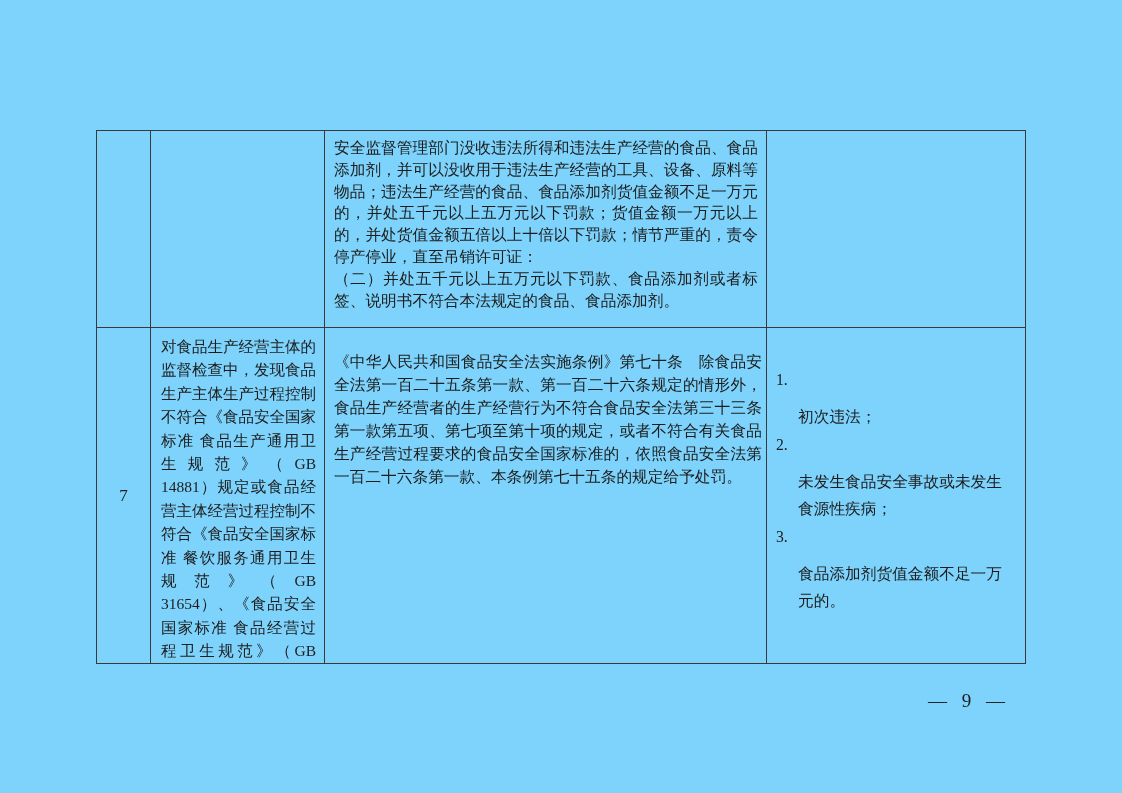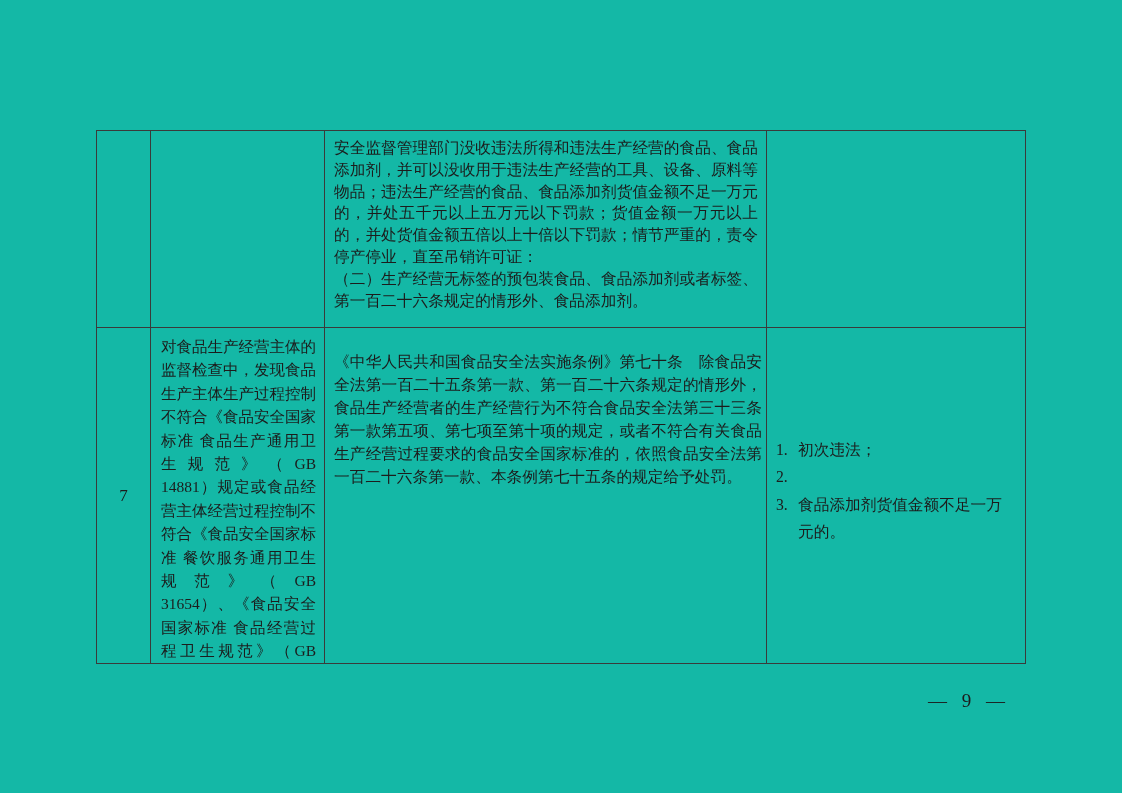--- a/index.html
+++ b/index.html
@@ -1,21 +1,21 @@
 <!DOCTYPE html>
 <html><head>
 <meta charset="utf-8">
 <style>
   * { margin: 0; padding: 0; box-sizing: border-box; }
   html, body { background: #ffffff; }
   .page {
     position: relative;
     width: 1122px;
     height: 793px;
-    background: #14b8a6;
+    background: #7dd3fc;
     font-family: "Liberation Serif", "DejaVu Serif", serif;
     color: #1c1c1c;
     overflow: hidden;
   }
   .doc-table {
     position: absolute;
     left: 96px;
     top: 130px;
     display: grid;
     grid-template-columns: 54px 174px 442px 258px;
@@ -59,21 +59,21 @@
   }
   .conditions-cell {
     display: flex;
     flex-direction: column;
     justify-content: center;
     padding: 0 6px 10px 9px;
     font-size: 15.7px;
   }
   .cond-item { display: flex; align-items: flex-start; line-height: 27.5px; }
   .cond-num { width: 22px; flex: 0 0 22px; }
-  .cond-text { width: 212px; }
+  .cond-text { width: 212px; margin-top: 37px; }
   .page-number {
     position: absolute;
     top: 690px;
     left: 928px;
     font-size: 19px;
     word-spacing: 10px;
     white-space: nowrap;
   }
 </style>
 </head>
@@ -82,40 +82,41 @@
 <div class="page">
 
   <div class="doc-table">
 
     <div class="cell id-cell"></div>
 
     <div class="cell inspection-cell"></div>
 
     <div class="cell legal-cell">
       <p>安全监督管理部门没收违法所得和违法生产经营的食品、食品添加剂，并可以没收用于违法生产经营的工具、设备、原料等物品；违法生产经营的食品、食品添加剂货值金额不足一万元的，并处五千元以上五万元以下罚款；货值金额一万元以上的，并处货值金额五倍以上十倍以下罚款；情节严重的，责令停产停业，直至吊销许可证：</p>
-      <p>（二）生产经营无标签的预包装食品、食品添加剂或者标签、第一百二十六条规定的情形外、食品添加剂。</p>
+      <p>（二）并处五千元以上五万元以下罚款、食品添加剂或者标签、说明书不符合本法规定的食品、食品添加剂。</p>
     </div>
 
     <div class="cell conditions-cell last-col"></div>
 
     <div class="cell id-cell last-row">7</div>
 
     <div class="cell inspection-cell last-row">对食品生产经营主体的监督检查中，发现食品生产主体生产过程控制不符合《食品安全国家标准 食品生产通用卫生规范》（GB 14881）规定或食品经营主体经营过程控制不符合《食品安全国家标准 餐饮服务通用卫生规范》（GB 31654）、《食品安全国家标准 食品经营过程卫生规范》（GB 31621）规定</div>
 
     <div class="cell legal-cell-2 last-row">
       <p>《中华人民共和国食品安全法实施条例》第七十条　除食品安全法第一百二十五条第一款、第一百二十六条规定的情形外，食品生产经营者的生产经营行为不符合食品安全法第三十三条第一款第五项、第七项至第十项的规定，或者不符合有关食品生产经营过程要求的食品安全国家标准的，依照食品安全法第一百二十六条第一款、本条例第七十五条的规定给予处罚。</p>
     </div>
 
     <div class="cell conditions-cell last-col last-row">
       <div class="cond-item">
         <span class="cond-num">1.</span>
         <span class="cond-text">初次违法；</span>
       </div>
       <div class="cond-item">
         <span class="cond-num">2.</span>
+        <span class="cond-text">未发生食品安全事故或未发生食源性疾病；</span>
       </div>
       <div class="cond-item">
         <span class="cond-num">3.</span>
         <span class="cond-text">食品添加剂货值金额不足一万元的。</span>
       </div>
     </div>
 
   </div>
 
   <div class="page-number">— 9 —</div>

